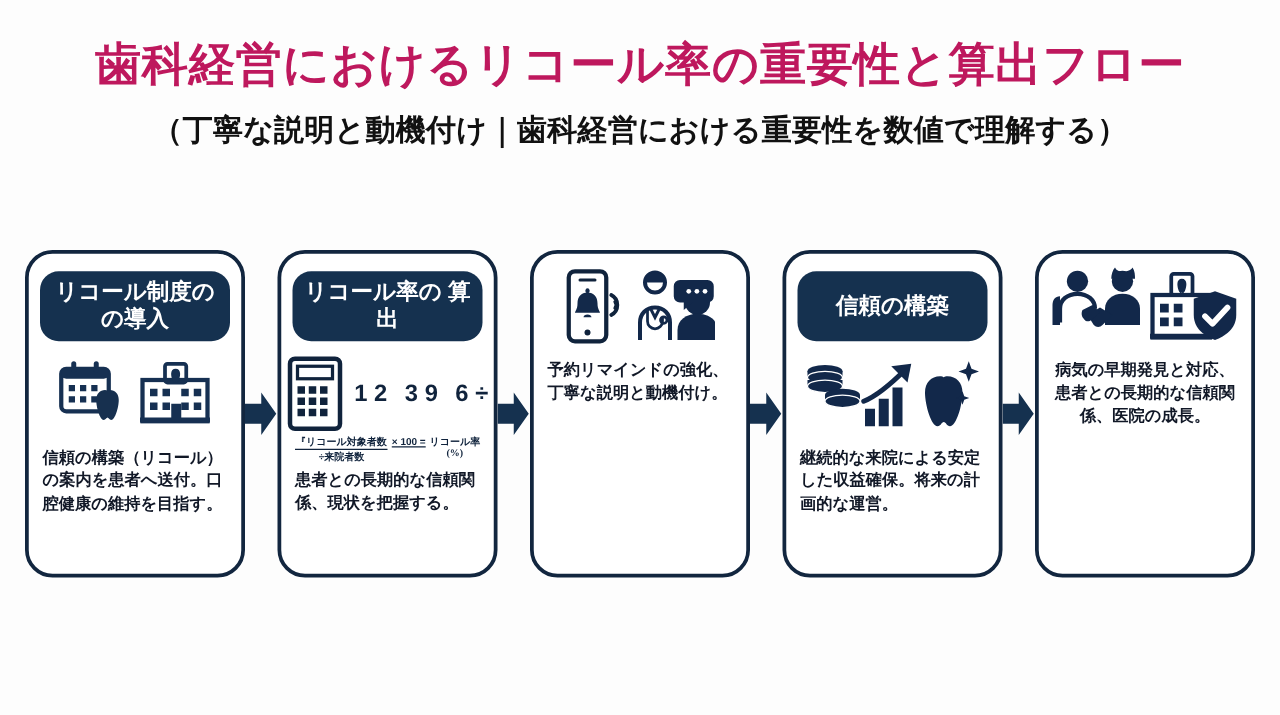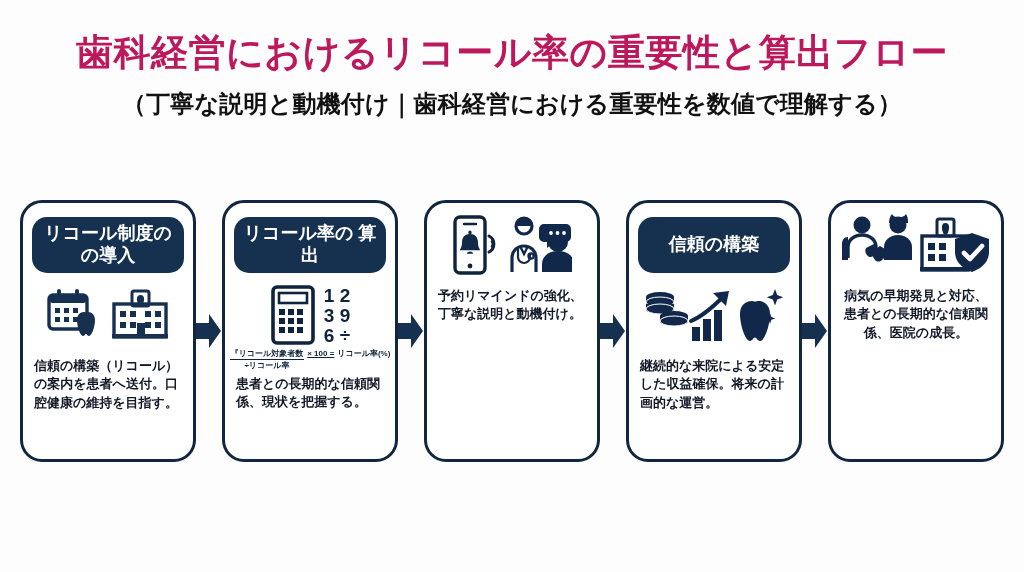--- a/index.html
+++ b/index.html
@@ -115,23 +115,24 @@
   .frac .num {
     border-bottom: 1px solid #10233c;
     padding: 0 1px 1px 1px;
   }
   .frac .den {
     padding-top: 1px;
   }
   .formula .op { font-size: 8px; text-decoration: underline; }
   .formula .res {
     display: inline-flex;
-    flex-direction: row;
+    flex-direction: column;
     align-items: center;
     line-height: 1.15;
+    font-family: Liberation Serif, serif;
   }
 
   .card-body {
     padding: 0 11px;
     font-size: 13px;
     line-height: 1.42;
     color: #111827;
     font-weight: bold;
     text-align: left;
     margin-top: 4px;
@@ -148,22 +149,22 @@
     align-items: center;
     justify-content: center;
   }
 
   .calc-digits {
     font-size: 19px;
     font-weight: bold;
     color: #10233c;
     line-height: 1.0;
     display: flex;
-    flex-direction: column;
-    gap: 1px;
+    flex-direction: row;
+    gap: 14px;
     margin-left: 2px;
   }
 </style>
 </head>
 <body>
 
 <div class="title-block">
   <div class="main-title">歯科経営におけるリコール率の重要性と算出フロー</div>
   <div class="sub-title">（丁寧な説明と動機付け｜歯科経営における重要性を数値で理解する）</div>
 </div>
@@ -235,21 +236,21 @@
       </svg>
       <div class="calc-digits">
         <span>1 2</span>
         <span>3 9</span>
         <span>6 ÷</span>
       </div>
     </div>
     <div class="formula">
       <span class="frac">
         <span class="num">『リコール対象者数</span>
-        <span class="den">÷リコール率</span>
+        <span class="den">÷来院者数</span>
       </span>
       <span class="op">× 100 =</span>
       <span class="res">
         <span>リコール率</span>
         <span>(%)</span>
       </span>
     </div>
     <div class="card-body">患者との長期的な信頼関係、現状を把握する。</div>
   </div>
 

